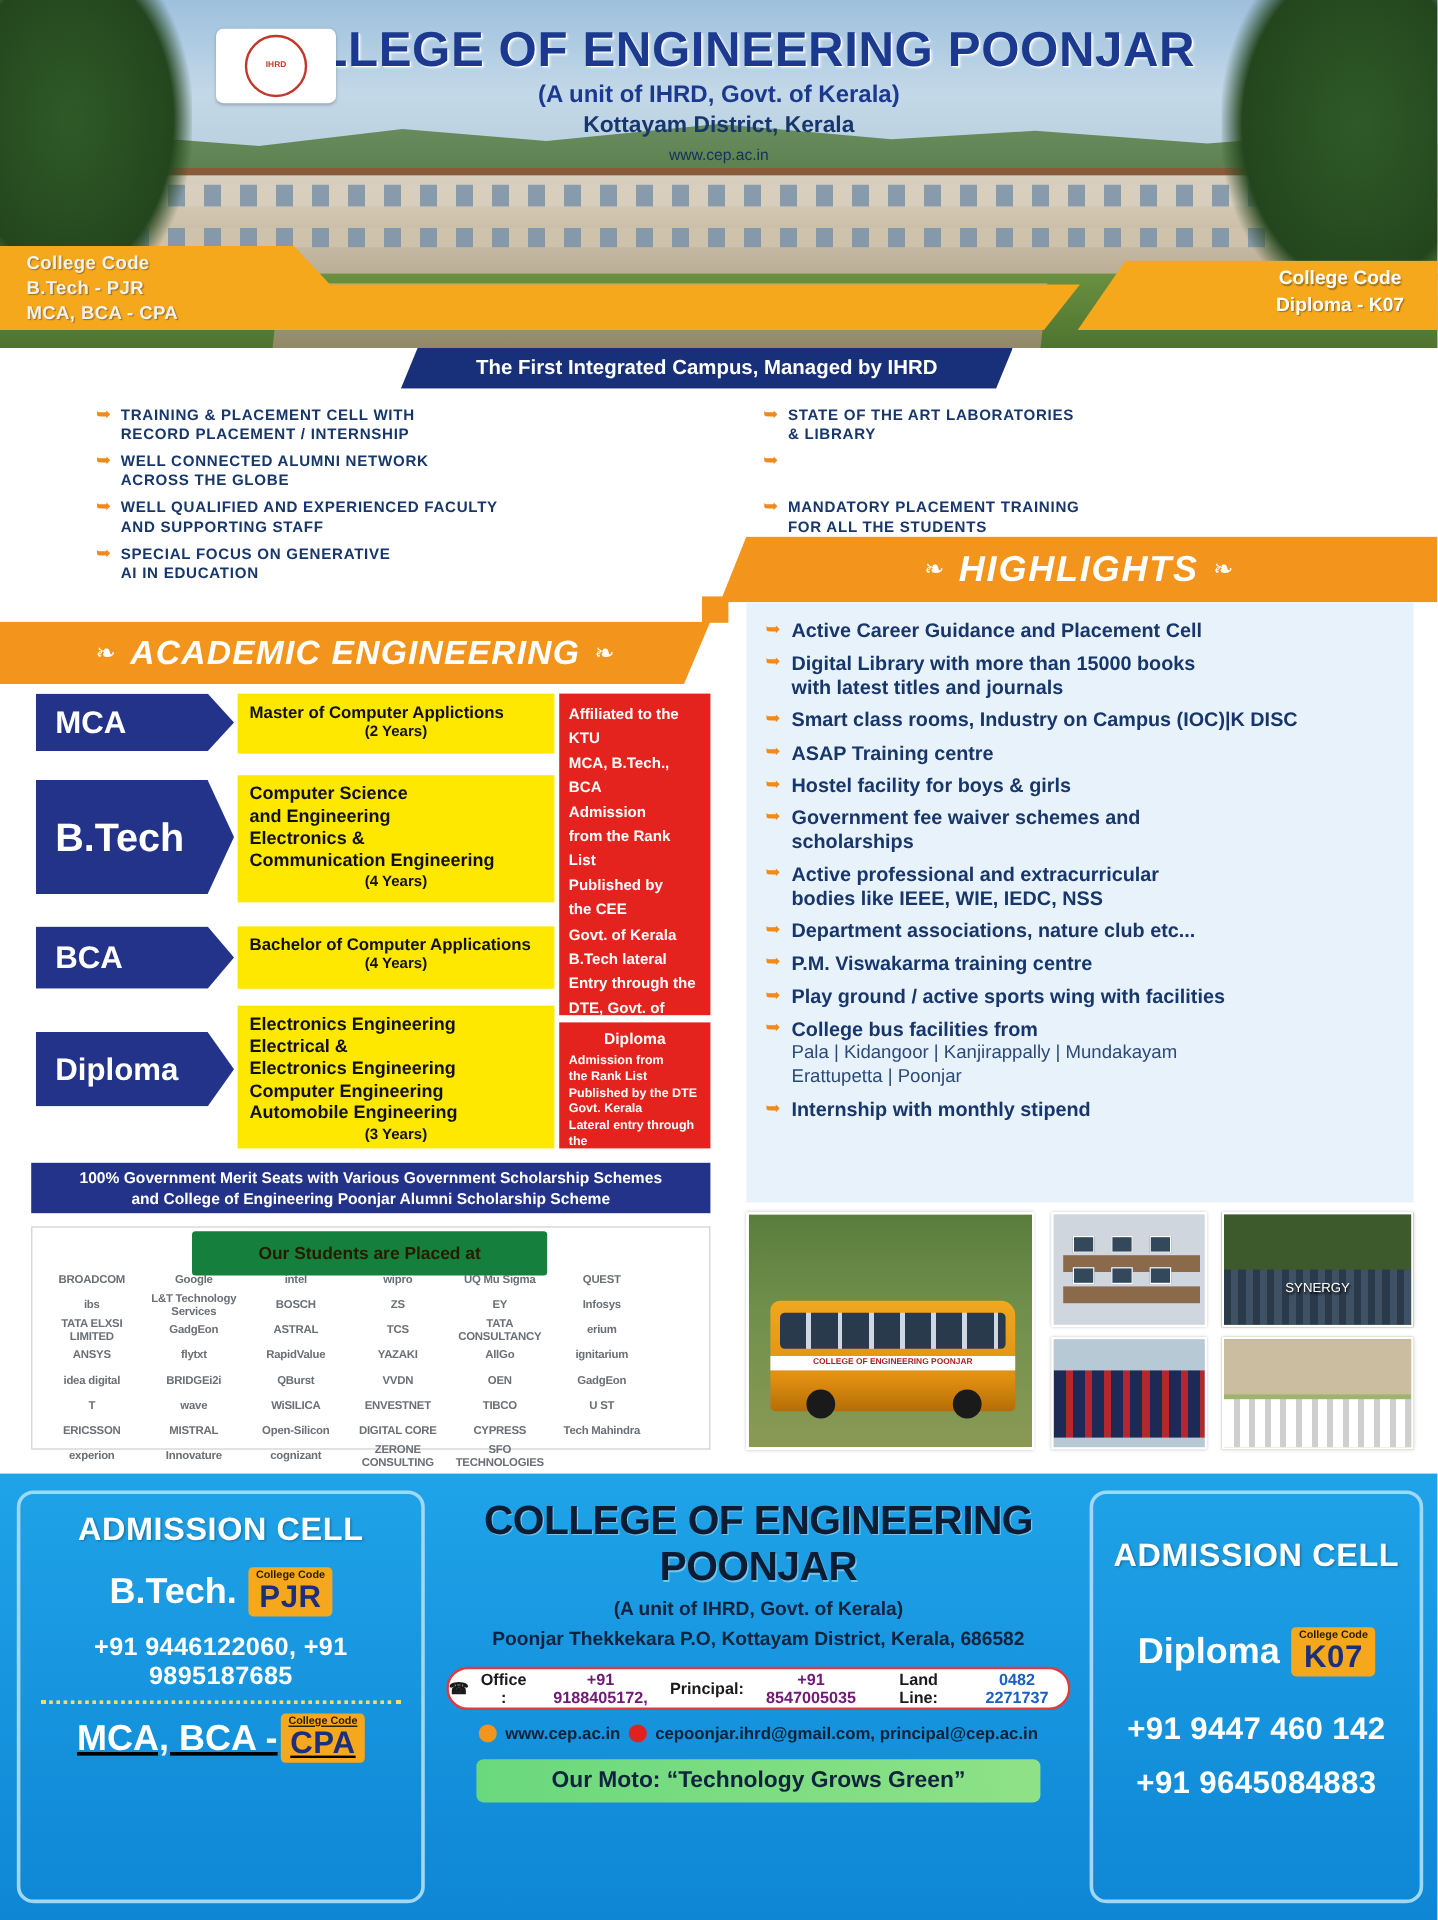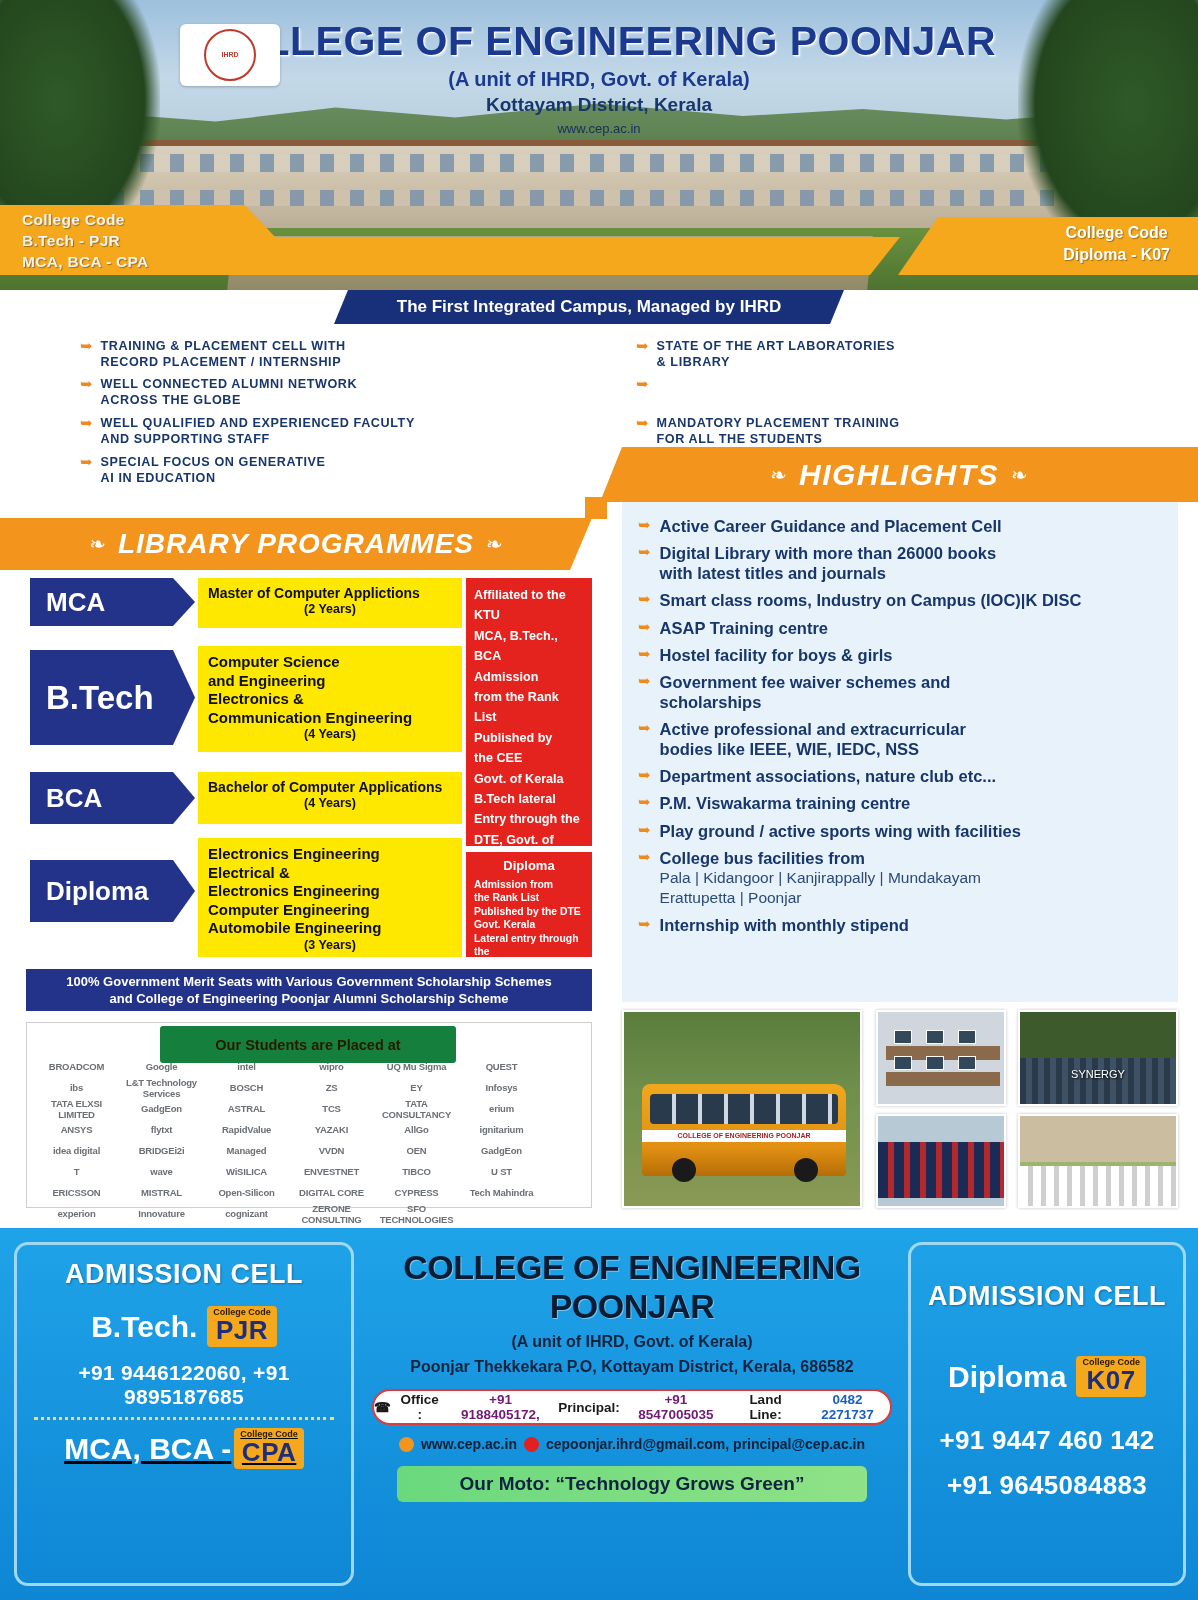--- a/index.html
+++ b/index.html
@@ -299,21 +299,21 @@
   <span class="hl-orn">❧</span>
 </div>
 <div class="hl-body">
   <div class="hl-list">
     <div class="hl-item">
       <span class="hl-ar">➥</span>
       <span class="hl-tx" style="white-space:pre-line">Active Career Guidance and Placement Cell</span>
     </div>
     <div class="hl-item">
       <span class="hl-ar">➥</span>
-      <span class="hl-tx" style="white-space:pre-line">Digital Library with more than 26000 books
+      <span class="hl-tx" style="white-space:pre-line">Digital Library with more than 15000 books
 with latest titles and journals</span>
     </div>
     <div class="hl-item">
       <span class="hl-ar">➥</span>
       <span class="hl-tx" style="white-space:pre-line">Smart class rooms, Industry on Campus (IOC)|K DISC</span>
     </div>
     <div class="hl-item">
       <span class="hl-ar">➥</span>
       <span class="hl-tx" style="white-space:pre-line">ASAP Training  centre</span>
     </div>
@@ -354,21 +354,21 @@
     <div class="hl-item">
       <span class="hl-ar">➥</span>
       <span class="hl-tx">Internship with monthly stipend</span>
     </div>
   </div>
 </div>
 
 <div class="ap-connector"></div>
 <div class="ap-header">
   <span class="hl-orn">❧</span>
-  <span class="ap-header-txt">LIBRARY PROGRAMMES</span>
+  <span class="ap-header-txt">ACADEMIC ENGINEERING</span>
   <span class="hl-orn">❧</span>
 </div>
 
 <div class="prog" style="left:30px; top:578px;">
   <div class="prog-badge" style="width:165px; height:48px; font-size:26px;">MCA</div>
 </div>
 <div class="prog-desc" style="position:absolute; left:198px; top:578px; width:264px; height:50px;">
   <div style="font-size:14px;">Master of Computer Applictions</div>
   <div class="desc-years" style="text-align:center;">(2 Years)</div>
 </div>
@@ -451,21 +451,21 @@
   <div class="logo-cell">TATA CONSULTANCY</div>
   <div class="logo-cell">erium</div>
   <div class="logo-cell">ANSYS</div>
   <div class="logo-cell">flytxt</div>
   <div class="logo-cell">RapidValue</div>
   <div class="logo-cell">YAZAKI</div>
   <div class="logo-cell">AllGo</div>
   <div class="logo-cell">ignitarium</div>
   <div class="logo-cell">idea digital</div>
   <div class="logo-cell">BRIDGEi2i</div>
-  <div class="logo-cell">Managed</div>
+  <div class="logo-cell">QBurst</div>
   <div class="logo-cell">VVDN</div>
   <div class="logo-cell">OEN</div>
   <div class="logo-cell">GadgEon</div>
   <div class="logo-cell">T</div>
   <div class="logo-cell">wave</div>
   <div class="logo-cell">WiSILICA</div>
   <div class="logo-cell">ENVESTNET</div>
   <div class="logo-cell">TIBCO</div>
   <div class="logo-cell">U ST</div>
   <div class="logo-cell">ERICSSON</div>

